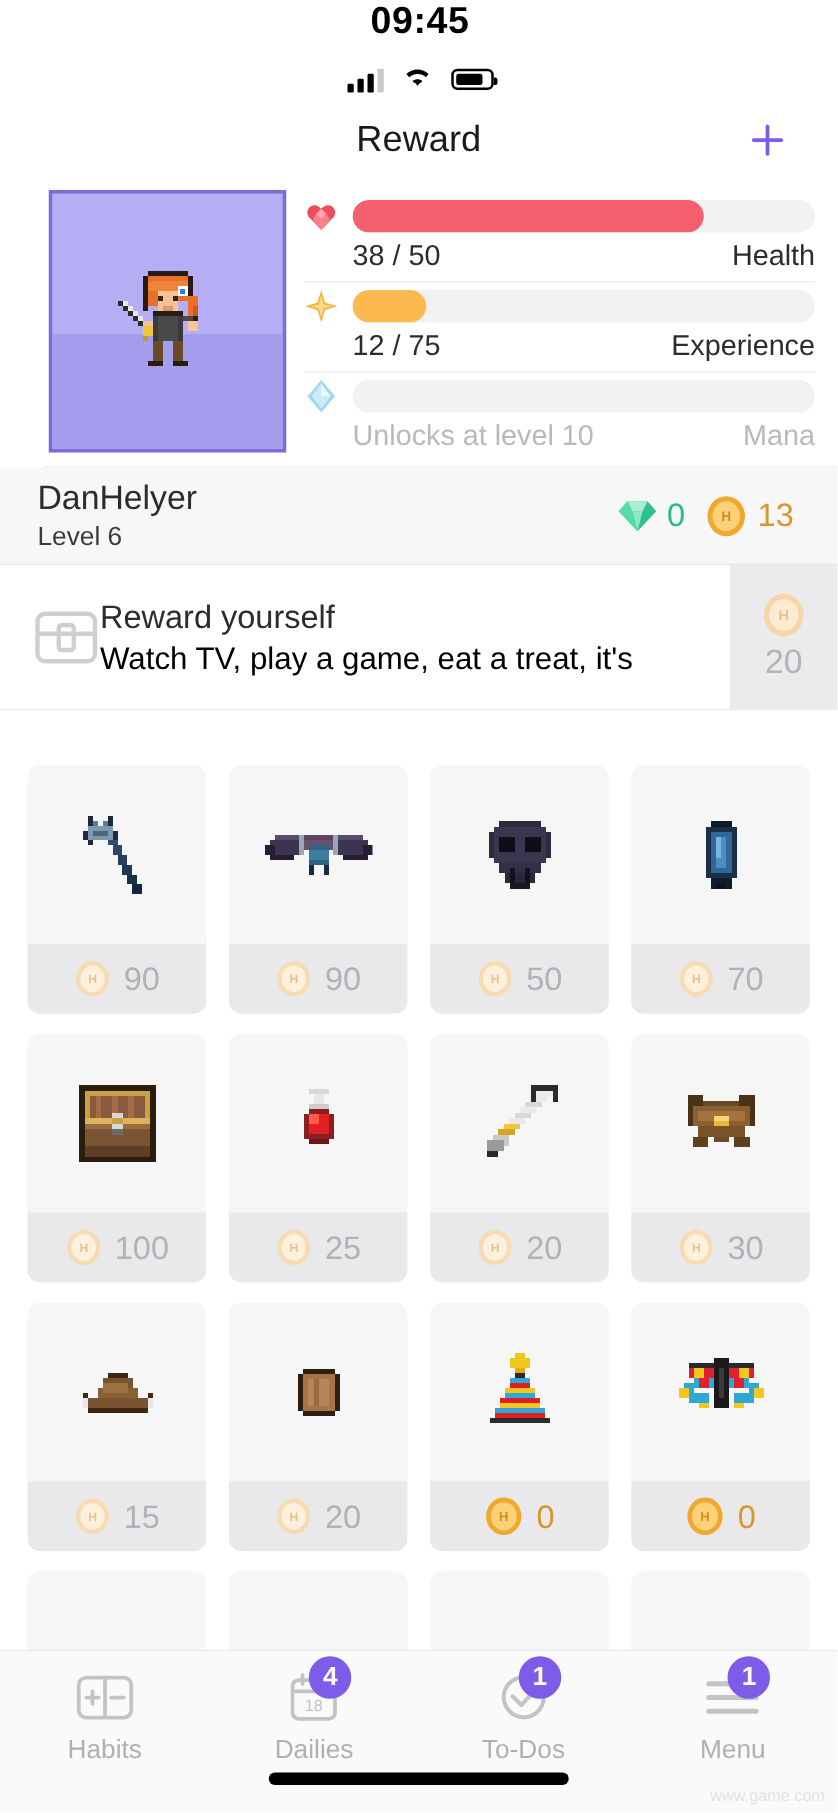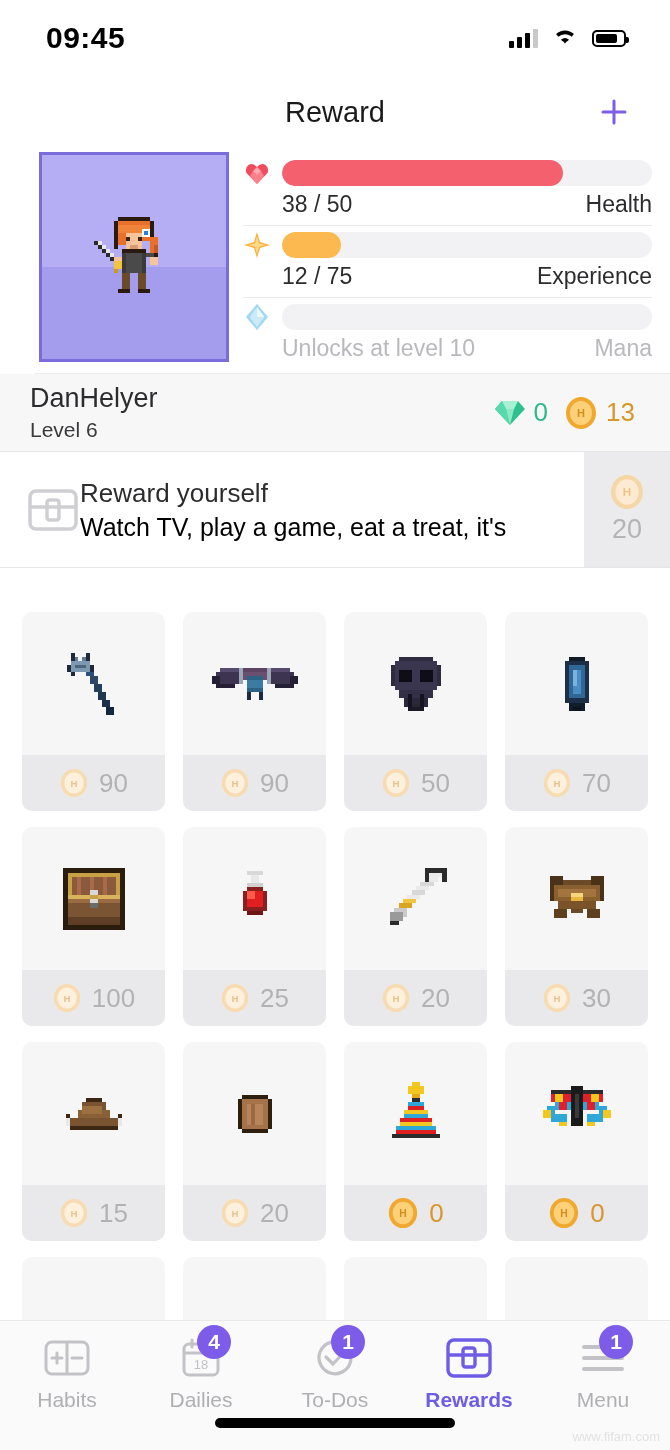--- a/index.html
+++ b/index.html
@@ -10,20 +10,21 @@
     overflow:hidden;
     position:relative;
   }
 
   
   .statusbar{
     height:76px; width:100%;
     display:flex; align-items:center; justify-content:space-between;
     padding:0 44px 0 46px;
     background:#fff;
+    flex-direction:column;
   }
   .status-time{ font-size:30px; font-weight:600; color:#000; letter-spacing:.5px; }
   .status-icons{ display:flex; align-items:center; gap:14px; }
   .cell-bars{ display:flex; align-items:flex-end; gap:3px; height:20px; }
   .cell-bars i{ display:block; width:5px; background:#000; border-radius:1px; }
   .cell-bars i:nth-child(1){ height:7px; }
   .cell-bars i:nth-child(2){ height:11px; }
   .cell-bars i:nth-child(3){ height:15px; }
   .cell-bars i:nth-child(4){ height:19px; background:#c9c9cc; }
   .battery{
@@ -792,36 +793,26 @@
     <span class="tab-icon">
       <svg width="44" height="44" viewBox="0 0 44 44">
         <path d="M38 22 A16 16 0 1 1 31 8.5" fill="none" stroke="#c3c3c7" stroke-width="3.2" stroke-linecap="round"></path>
         <path d="M13 21 L20 28 L38 9" fill="none" stroke="#c3c3c7" stroke-width="3.2" stroke-linecap="round" stroke-linejoin="round"></path>
       </svg>
       <span class="badge">1</span>
     </span>
     <span class="tab-label">To-Dos</span>
   </div>
 
-  <div class="tab active">
-    <span class="tab-icon">
-      <svg width="48" height="42" viewBox="0 0 48 42">
-        <rect x="3" y="3" width="42" height="36" rx="6" fill="none" stroke="#6e5ce6" stroke-width="3.4"></rect>
-        <path d="M3 18 H45" stroke="#6e5ce6" stroke-width="3.4"></path>
-        <rect x="18" y="11" width="12" height="19" rx="2.5" fill="none" stroke="#6e5ce6" stroke-width="3.4"></rect>
-      </svg>
-    </span>
-    <span class="tab-label">Rewards</span>
-  </div>
 
   <div class="tab">
     <span class="tab-icon">
       <svg width="46" height="36" viewBox="0 0 46 36">
         <path d="M4 7 H42 M4 18 H42 M4 29 H42" stroke="#c3c3c7" stroke-width="4" stroke-linecap="round"></path>
       </svg>
       <span class="badge">1</span>
     </span>
     <span class="tab-label">Menu</span>
   </div>
 
   <div class="home-indicator"></div>
-  <div class="watermark">www.fifam.com</div>
+  <div class="watermark">www.game.com</div>
 </div>
 
 </body></html>

